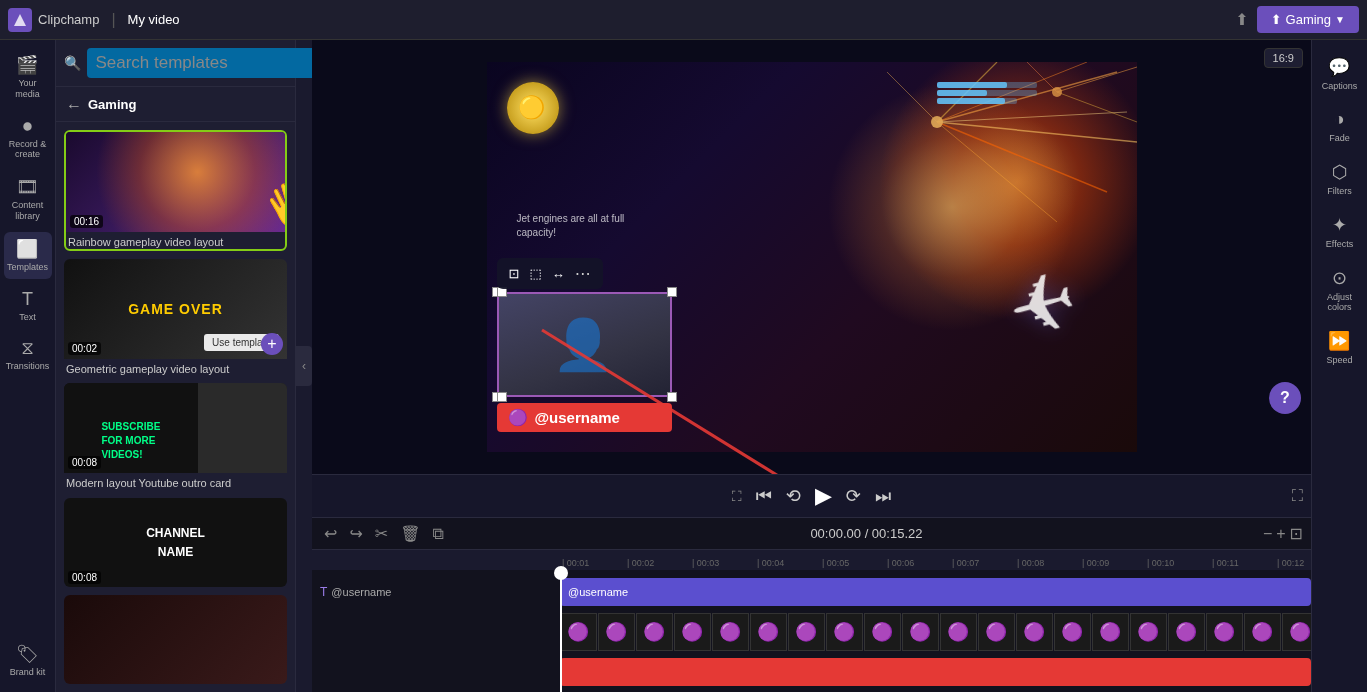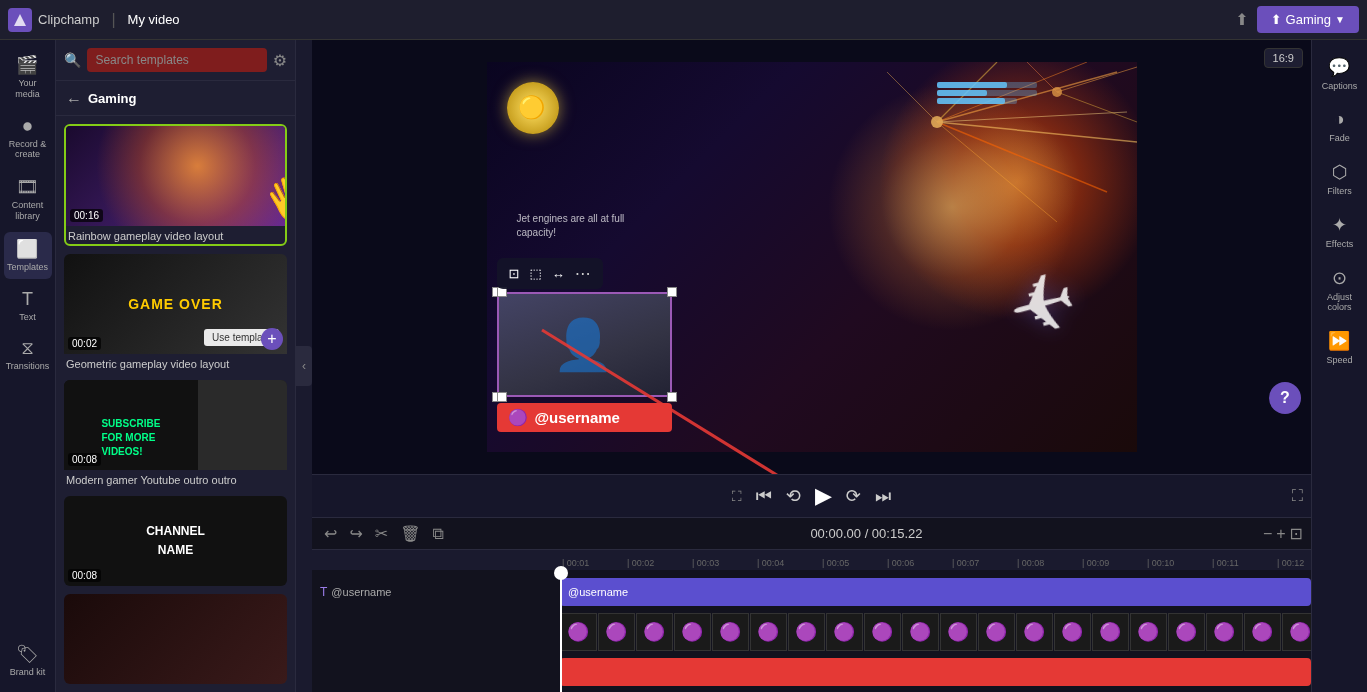--- a/index.html
+++ b/index.html
@@ -127,21 +127,21 @@
       <div style="flex:1;"></div>
       <div class="sidebar-icon-item">
         <span class="sidebar-icon-symbol">🏷</span>
         <span class="sidebar-icon-label">Brand kit</span>
       </div>
     </div>
 
     <div class="templates-panel">
       <div class="panel-search">
         <span style="color:#888;font-size:14px;">🔍</span>
-        <input class="panel-search" style="flex: 1 1 0%; background: #7f1d1d; border: none; border-radius: 4px; padding: 5px 8px; color: rgb(255, 255, 255); font-size: 12px; outline: none;" placeholder="Search templates">
+        <input class="panel-search" style="flex: 1 1 0%; background: #0369a1; border: none; border-radius: 4px; padding: 5px 8px; color: rgb(255, 255, 255); font-size: 17px; outline: none;" placeholder="Search templates">
         <button class="panel-filter-btn">⚙</button>
       </div>
       <div class="panel-breadcrumb">
         <button class="panel-back-btn">←</button>
         <span class="panel-category-title">Gaming</span>
       </div>
       <div class="panel-content">
 
         <div class="template-item template-item-active" style="position:relative;">
           <div class="template-thumb" style="background:linear-gradient(135deg,#1a0a2e,#3a1a5e,#6a2a8e); height:100px; overflow:hidden;">
@@ -165,21 +165,21 @@
         </div>
 
         <div class="template-item">
           <div class="template-thumb" style="background:linear-gradient(135deg,#111,#222); height:90px; overflow:hidden; display:flex;">
             <div style="width:60%;background:#111;display:flex;align-items:center;justify-content:center;padding:8px;">
               <div style="color:#00ff88;font-size:10px;font-weight:bold;line-height:1.4;margin-top:25px;">SUBSCRIBE<br>FOR MORE<br>VIDEOS!</div>
             </div>
             <div style="width:40%;background:#2a2a2a;"></div>
             <div style="position:absolute;bottom:4px;left:4px;background:rgba(0,0,0,0.7);color:#fff;font-size:10px;padding:1px 4px;border-radius:3px;">00:08</div>
           </div>
-          <div class="template-label">Modern gamer Youtube outro outro</div>
+          <div class="template-label">Modern layout Youtube outro card</div>
         </div>
 
         <div class="template-item">
           <div class="template-thumb" style="background:#111; height:90px; overflow:hidden; display:flex; align-items:center; justify-content:center;">
             <div style="color:#fff;font-size:12px;font-weight:bold;text-align:center;line-height:1.6;">CHANNEL<br>NAME</div>
             <div style="position:absolute;bottom:4px;left:4px;background:rgba(0,0,0,0.7);color:#fff;font-size:10px;padding:1px 4px;border-radius:3px;">00:08</div>
           </div>
         </div>
 
         <div class="template-item">

